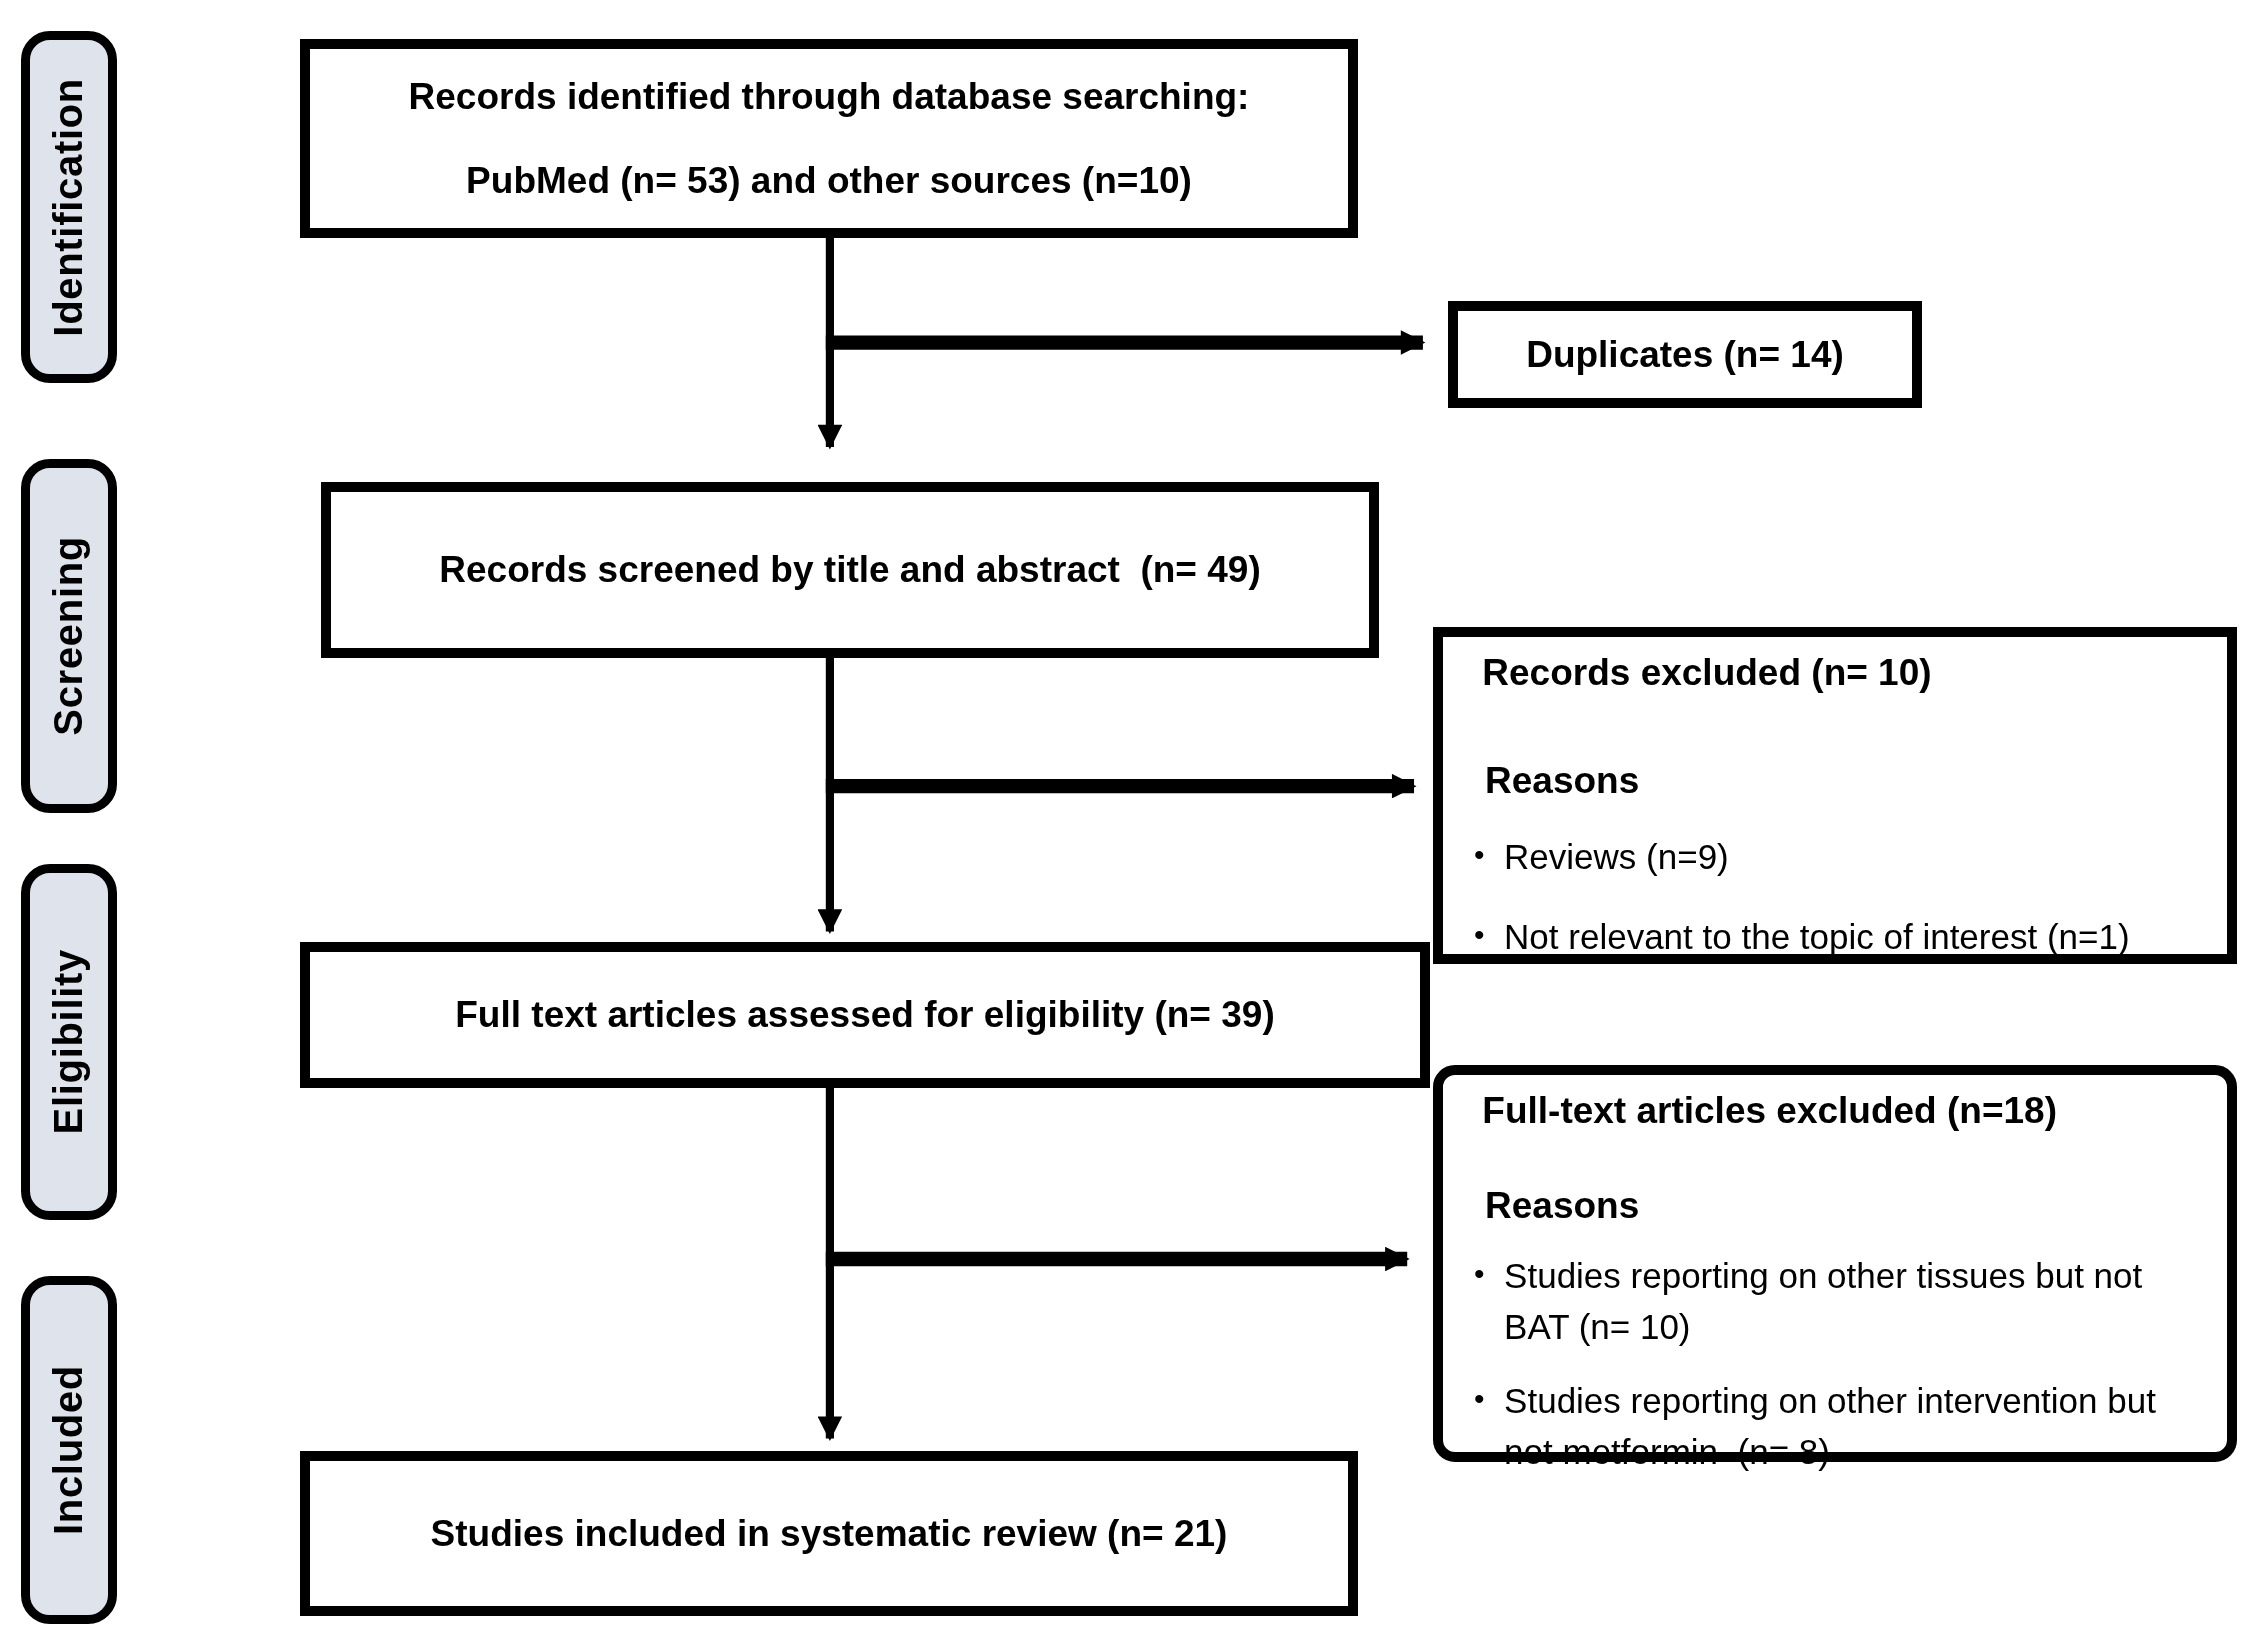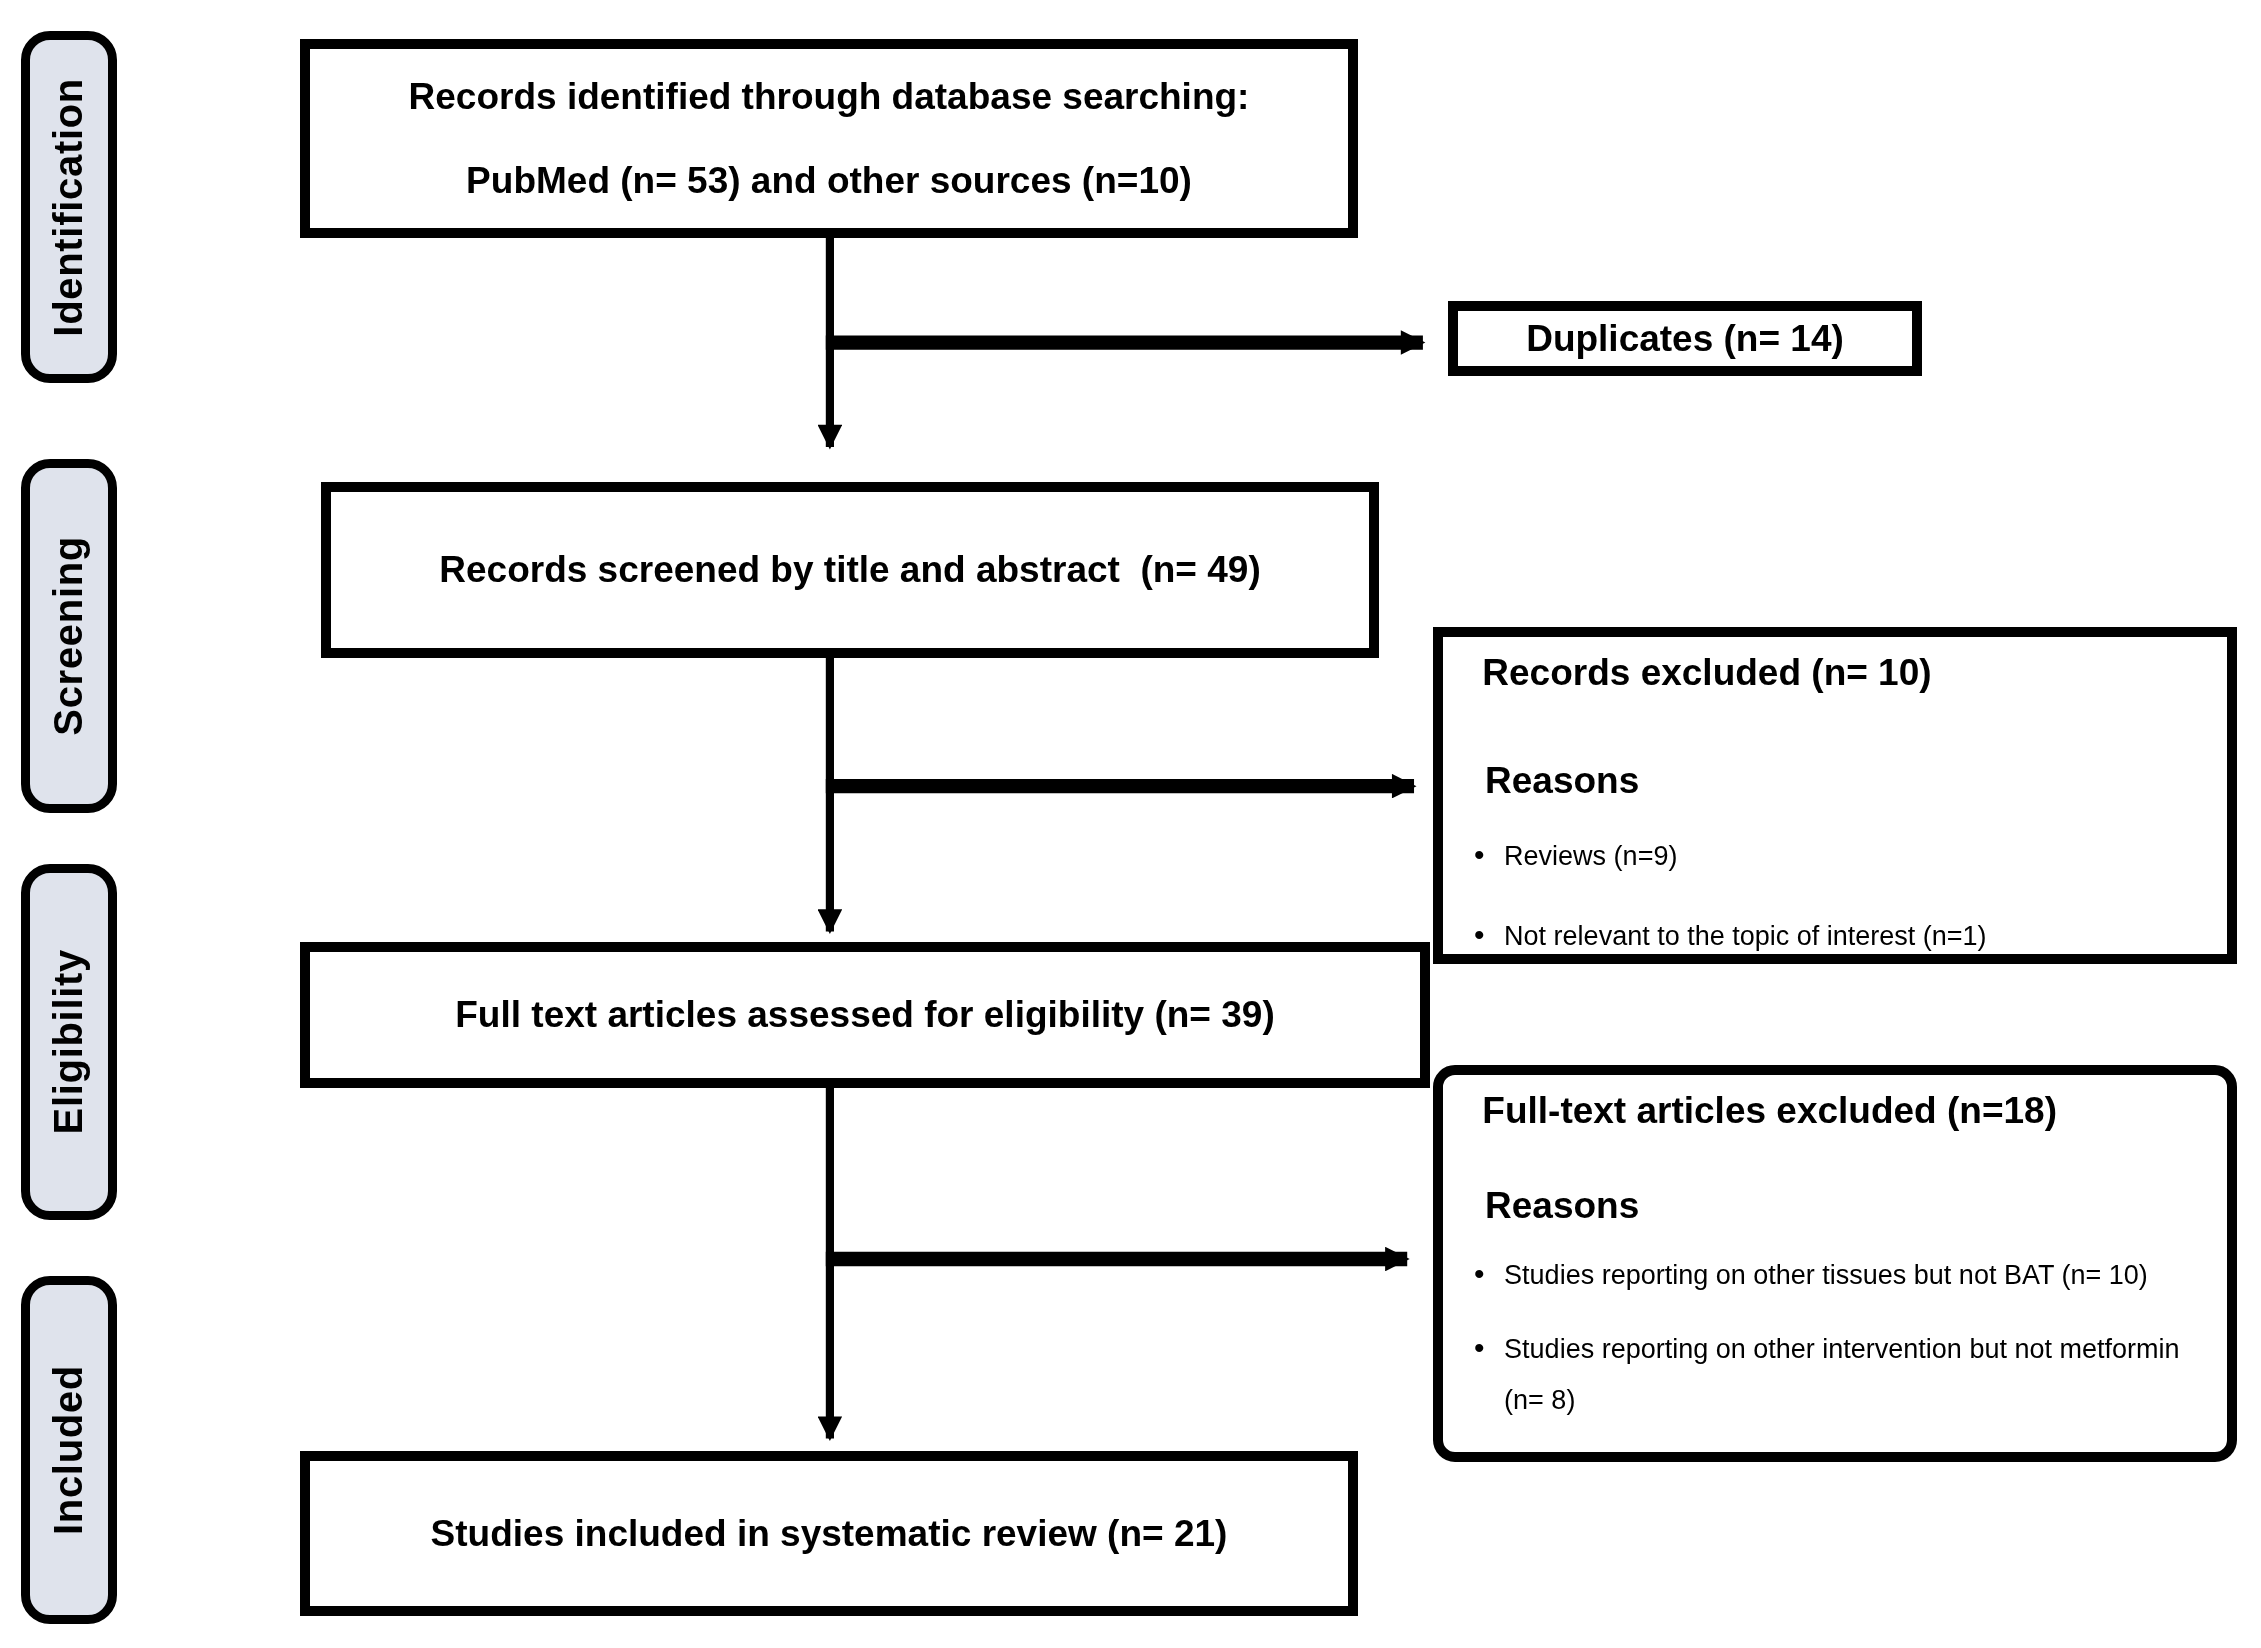--- a/index.html
+++ b/index.html
@@ -55,21 +55,21 @@
     flex-direction: column;
     justify-content: center;
     text-align: center;
   }
   .fbox .line {
     font-size: 37px;
     font-weight: bold;
     white-space: pre-wrap;
   }
   .box-identified { left: 300px;  top: 39px;   width: 1058px; height: 199px; gap: 42px; }
-  .box-duplicates { left: 1448px; top: 301px;  width: 474px;  height: 75px; }
+  .box-duplicates { left: 1448px; top: 301px;  width: 474px;  height: 107px; }
   .box-screened   { left: 300px;  top: 482px;  width: 1058px; height: 176px; margin-left: 21px; }
   .box-fulltext   { left: 300px;  top: 942px; width: 1130px; height: 146px; }
   .box-included   { left: 300px;  top: 1451px; width: 1058px; height: 165px; }
 
   .box-records-excluded  { left: 1433px; top: 627px;  width: 804px; height: 337px; }
   .box-fulltext-excluded { left: 1433px; top: 1065px; width: 804px; height: 397px; border-radius: 22px; }
 
   .exbox {
     padding: 15px 27px 11px 27px;
   }
@@ -94,21 +94,21 @@
   .reason-item .bullet {
     width: 30px;
     flex: 0 0 30px;
     font-size: 30px;
     line-height: 48px;
     text-align: left;
     padding-left: 4.1px;
   }
   .reason-item .reason-text {
     flex: 1 1 auto;
-    font-size: 27px;
+    font-size: 35px;
     line-height: 51px;
     white-space: pre-wrap;
   }
   .box-fulltext-excluded .reasons-label { margin-top: 53px; }
   .box-fulltext-excluded .reason-item   { margin-top: 23px; }
 
   
   .arrow-layer {
     position: absolute;
     left: 0; top: 0;

